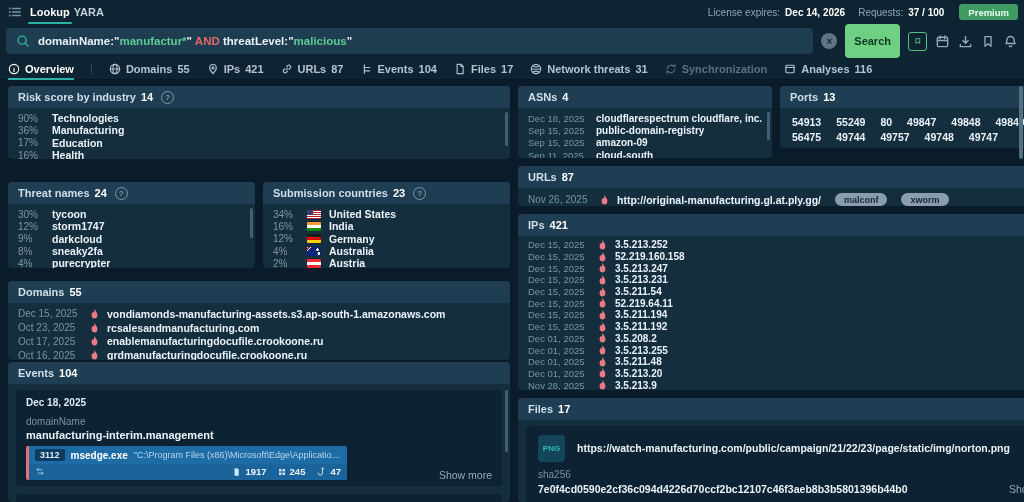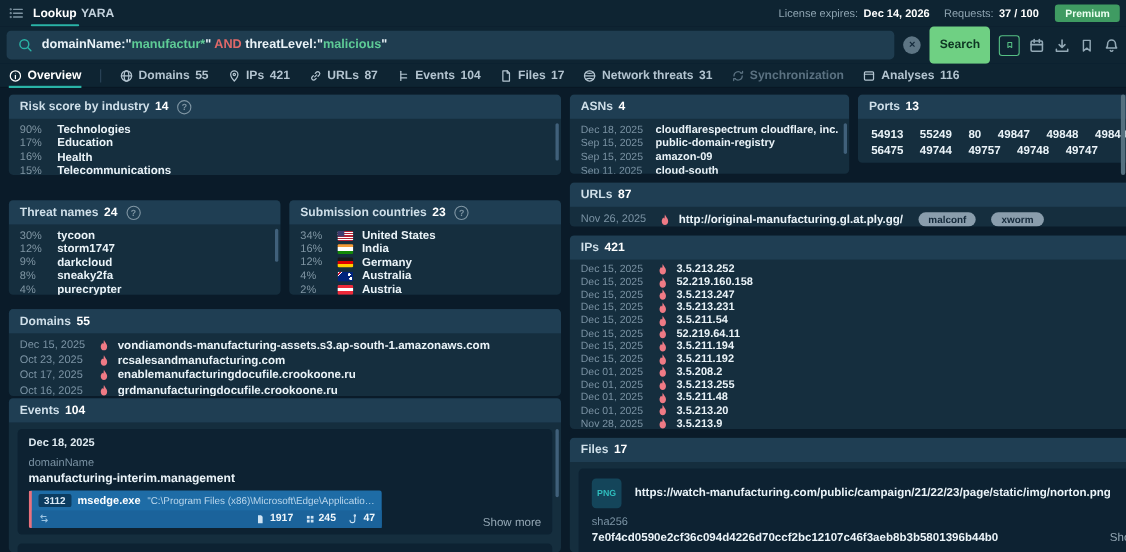--- a/index.html
+++ b/index.html
@@ -288,20 +288,24 @@
   <div class="panel" id="p-risk">
     <div class="panel-h">
       <span>Risk score by industry</span>
       <b class="ph-count">14</b>
       <span class="help">?</span>
     </div>
     <div class="panel-b" id="risk-list">
         <div class="prow">
           <span class="pct">90%</span>
           <span class="plabel">Technologies</span>
+        </div>
+        <div class="prow">
+          <span class="pct">36%</span>
+          <span class="plabel">Manufacturing</span>
         </div>
         <div class="prow">
           <span class="pct">17%</span>
           <span class="plabel">Education</span>
         </div>
         <div class="prow">
           <span class="pct">16%</span>
           <span class="plabel">Health</span>
         </div>
         <div class="prow">

